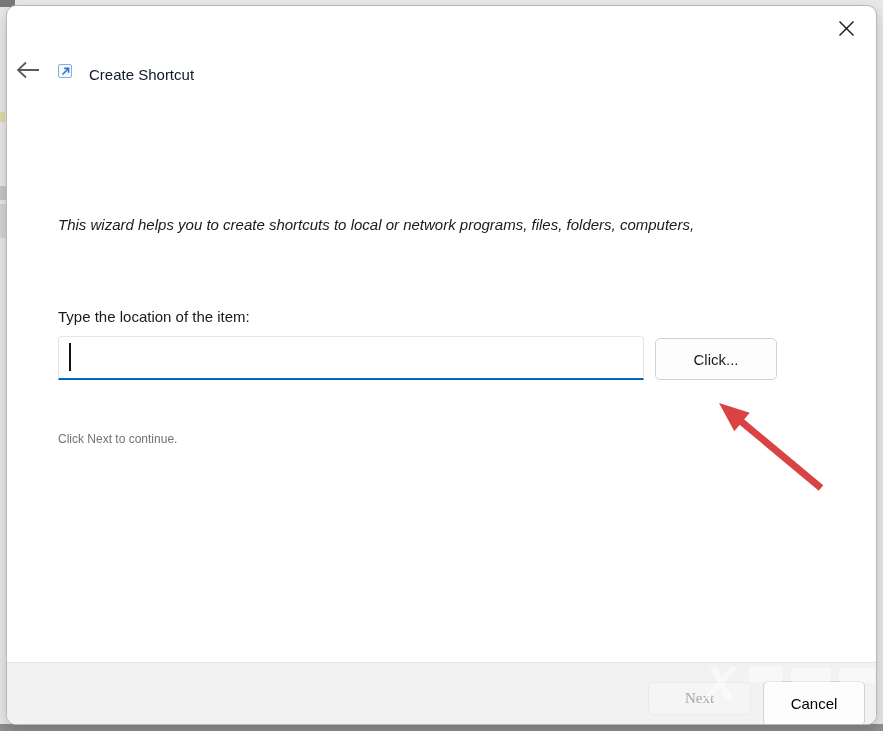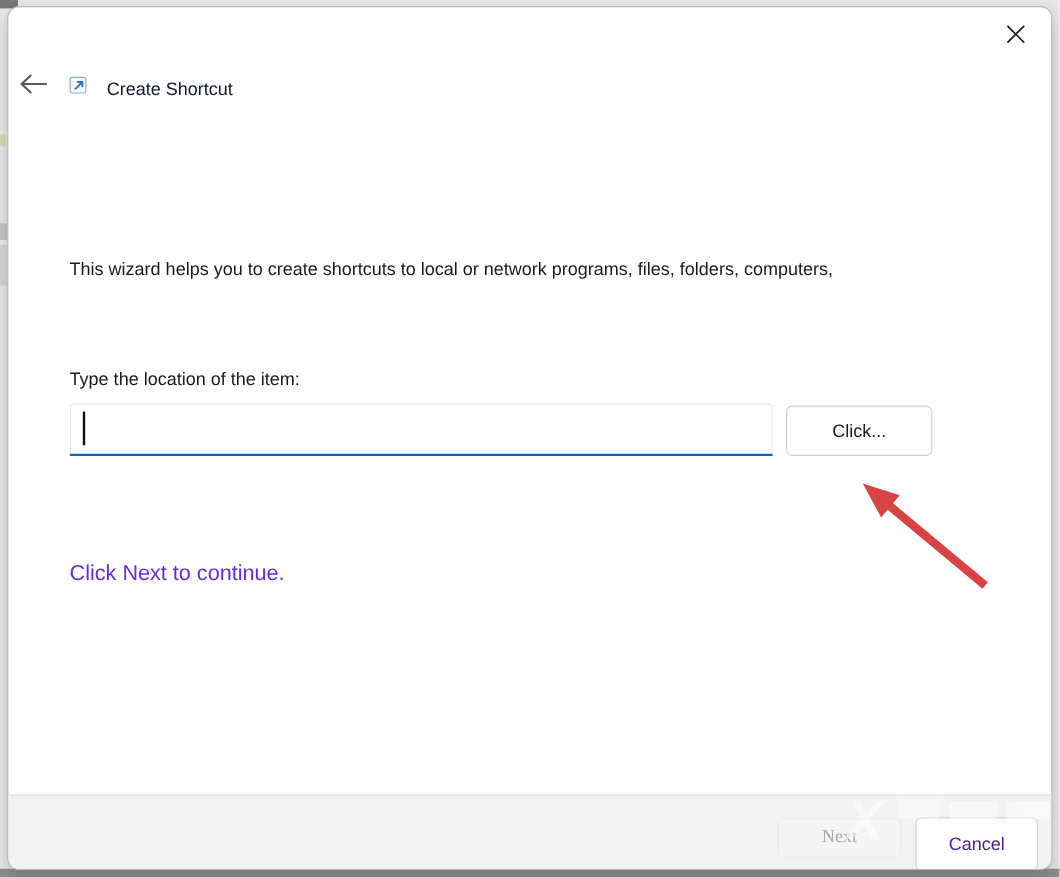--- a/index.html
+++ b/index.html
@@ -44,21 +44,21 @@
   }
 
   .heading {
     position:absolute; left:51px; top:126px; width:780px;
     font-size:20px; color:#1547a5;
   }
   .description {
     position:absolute; left:51px; top:206px; width:790px;
     font-size:15px; color:#1a1a1a; line-height:25px;
   }
-  .description span { display:block; }
+  .description span { display:block;font-style:italic; }
 
   .location-label {
     position:absolute; left:51px; top:302px;
     font-size:15px; color:#1a1a1a;
   }
   .location-input {
     position:absolute; left:51px; top:330px; width:586px; height:44px;
     border:1px solid #e6e6e6; border-bottom:2px solid #0067c0;
     border-radius:4px 4px 0 0; background:#ffffff;
     font-size:15px; padding:0 11px; color:#1a1a1a; outline:none;
@@ -68,39 +68,39 @@
     position:absolute; left:62px; top:337px; width:2px; height:28px; background:#111111;
   }
   .browse-btn {
     position:absolute; left:648px; top:332px; width:122px; height:42px;
     background:#fdfdfd; border:1px solid #d1d1d1; border-radius:5px;
     font-size:15px; color:#1b1b1b; cursor:pointer;
     font-family:"Liberation Sans","DejaVu Sans",sans-serif;
   }
   .next-hint {
     position:absolute; left:51px; top:426px;
-    font-size:18px; color:#6d28d9;margin-top:35px;
+    font-size:12px; color:#737373;
   }
 
   .annotation-arrow { position:absolute; left:684px; top:375px; width:150px; height:125px; pointer-events:none; }
 
   .footer {
     position:absolute; left:0; top:656px; width:871px; height:64px;
     background:#f2f2f2; border-top:1px solid #e3e3e3;
   }
   .next-btn {
     position:absolute; left:641px; top:676px; width:103px; height:33px;
     background:#f5f5f5; border:1px solid #ebebeb; border-radius:5px;
     font-size:15px; color:#a6a6a6;
     font-family:Liberation Serif, serif;
   }
   .cancel-btn {
     position:absolute; left:756px; top:675px; width:102px; height:45px;
     background:#fdfdfd; border:1px solid #d1d1d1; border-radius:5px;
-    font-size:15px; color:#4c1d95; cursor:pointer;
+    font-size:15px; color:#000000; cursor:pointer;
     font-family:"Liberation Sans","DejaVu Sans",sans-serif;
   }
 
   .watermark {
     position:absolute; left:690px; top:650px; width:185px; height:54px;
     opacity:.5; pointer-events:none; color:#ffffff; z-index:5;
   }
   .watermark .wm-x {
     position:absolute; left:8px; top:0px;
     font-size:46px; font-weight:bold; font-style:italic; color:#ffffff;

